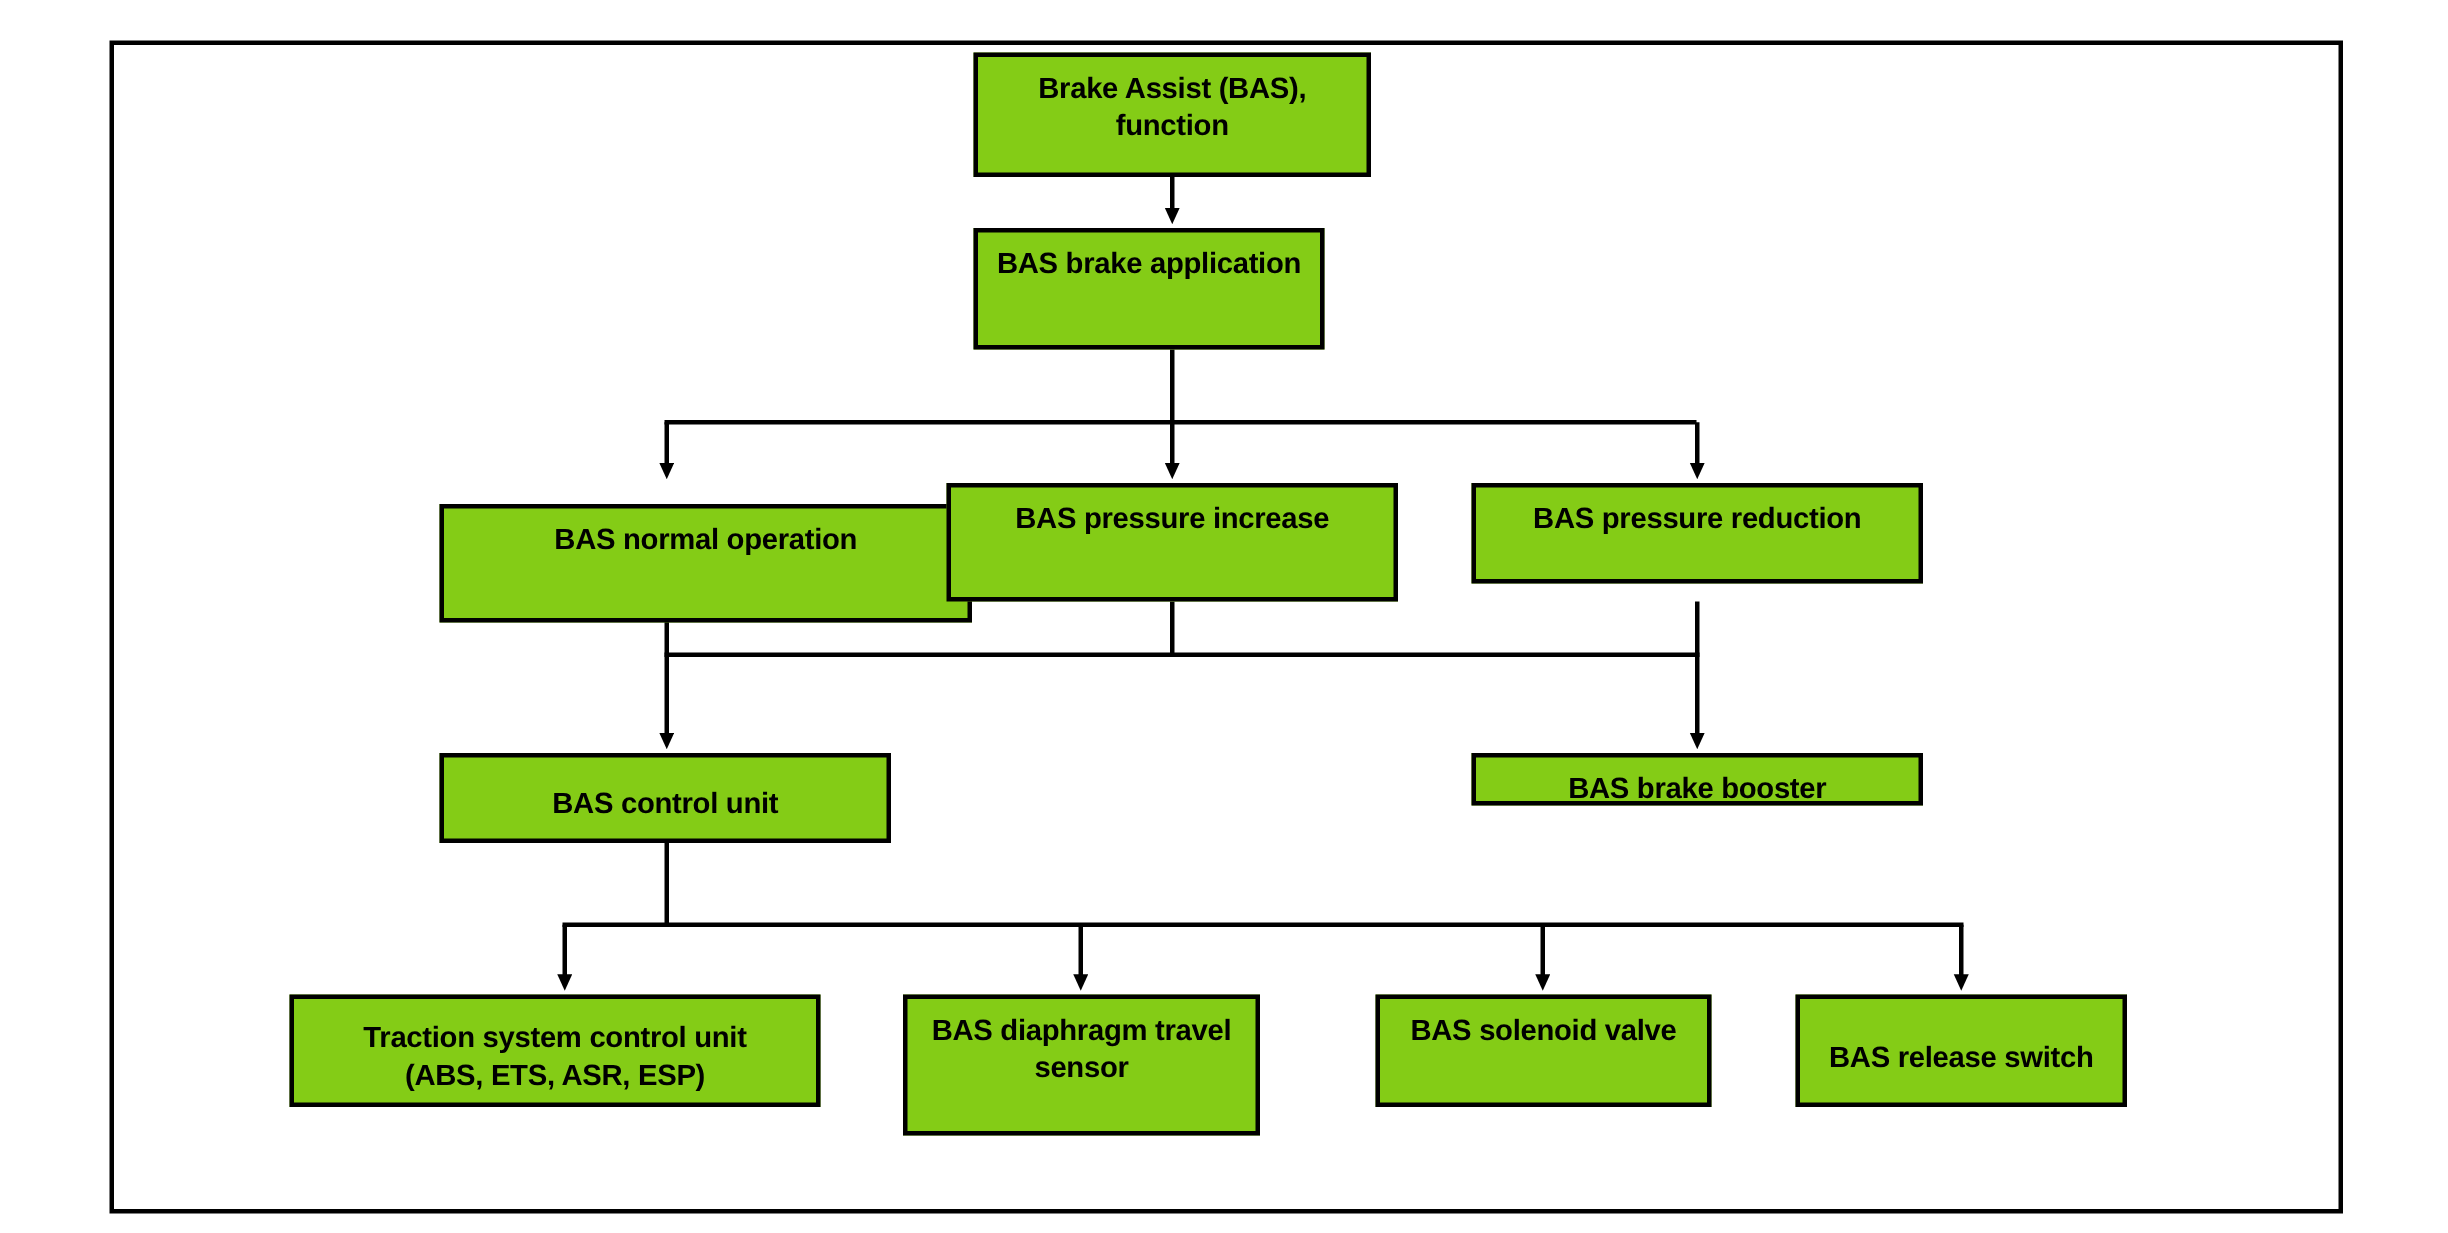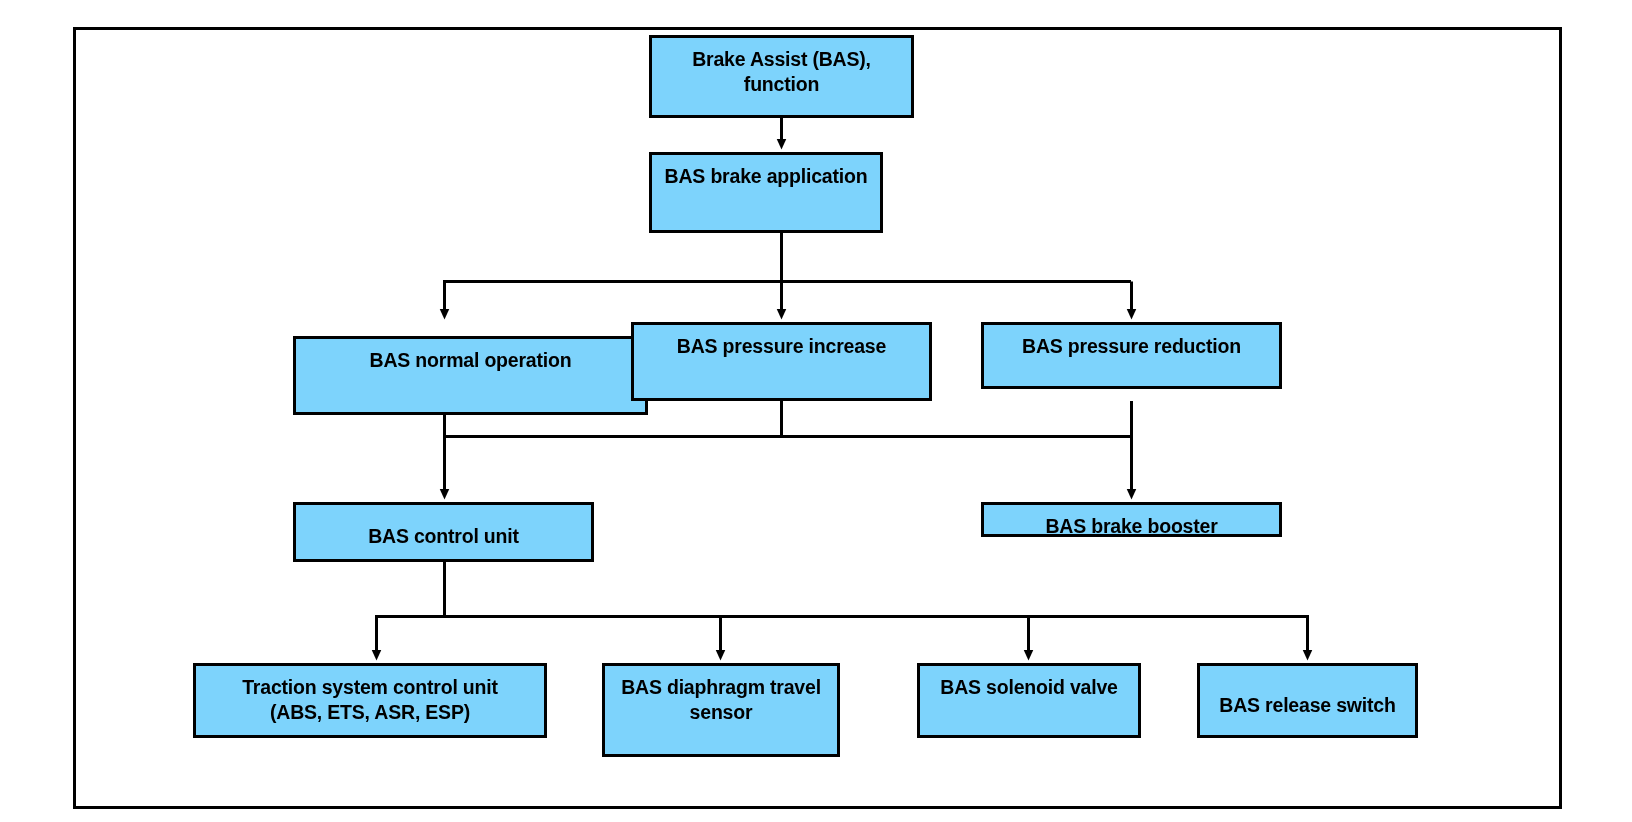--- a/index.html
+++ b/index.html
@@ -30,21 +30,21 @@
     left: 0;
     top: 0;
     width: 1632px;
     height: 822px;
     pointer-events: none;
   }
   .node {
     position: absolute;
     box-sizing: border-box;
     border: 3px solid #000000;
-    background: #7dd3fc;
+    background: #84cc16;
     display: flex;
     justify-content: center;
     align-items: flex-start;
     text-align: center;
     font-weight: bold;
     font-size: 19.5px;
     line-height: 25px;
     color: #000000;
     padding-top: 9px;
     padding-left: 6px;
@@ -134,21 +134,21 @@
       <span>BAS control unit</span>
     </div>
   </div>
 
   <div class="node" style="left:981px; top:502px; width:301px; height:35px;">
     <div>
       <span>BAS brake booster</span>
     </div>
   </div>
 
-  <div class="node" style="left:193px; top:663px; width:354px; height:75px;">
+  <div class="node" style="left:193px; top:663px; width:354px; height:75px;align-items:center;">
     <div>
       <span>Traction system control unit</span>
       <span>(ABS, ETS, ASR, ESP)</span>
     </div>
   </div>
 
   <div class="node" style="left:602px; top:663px; width:238px; height:94px;">
     <div>
       <span>BAS diaphragm travel</span>
       <span>sensor</span>

